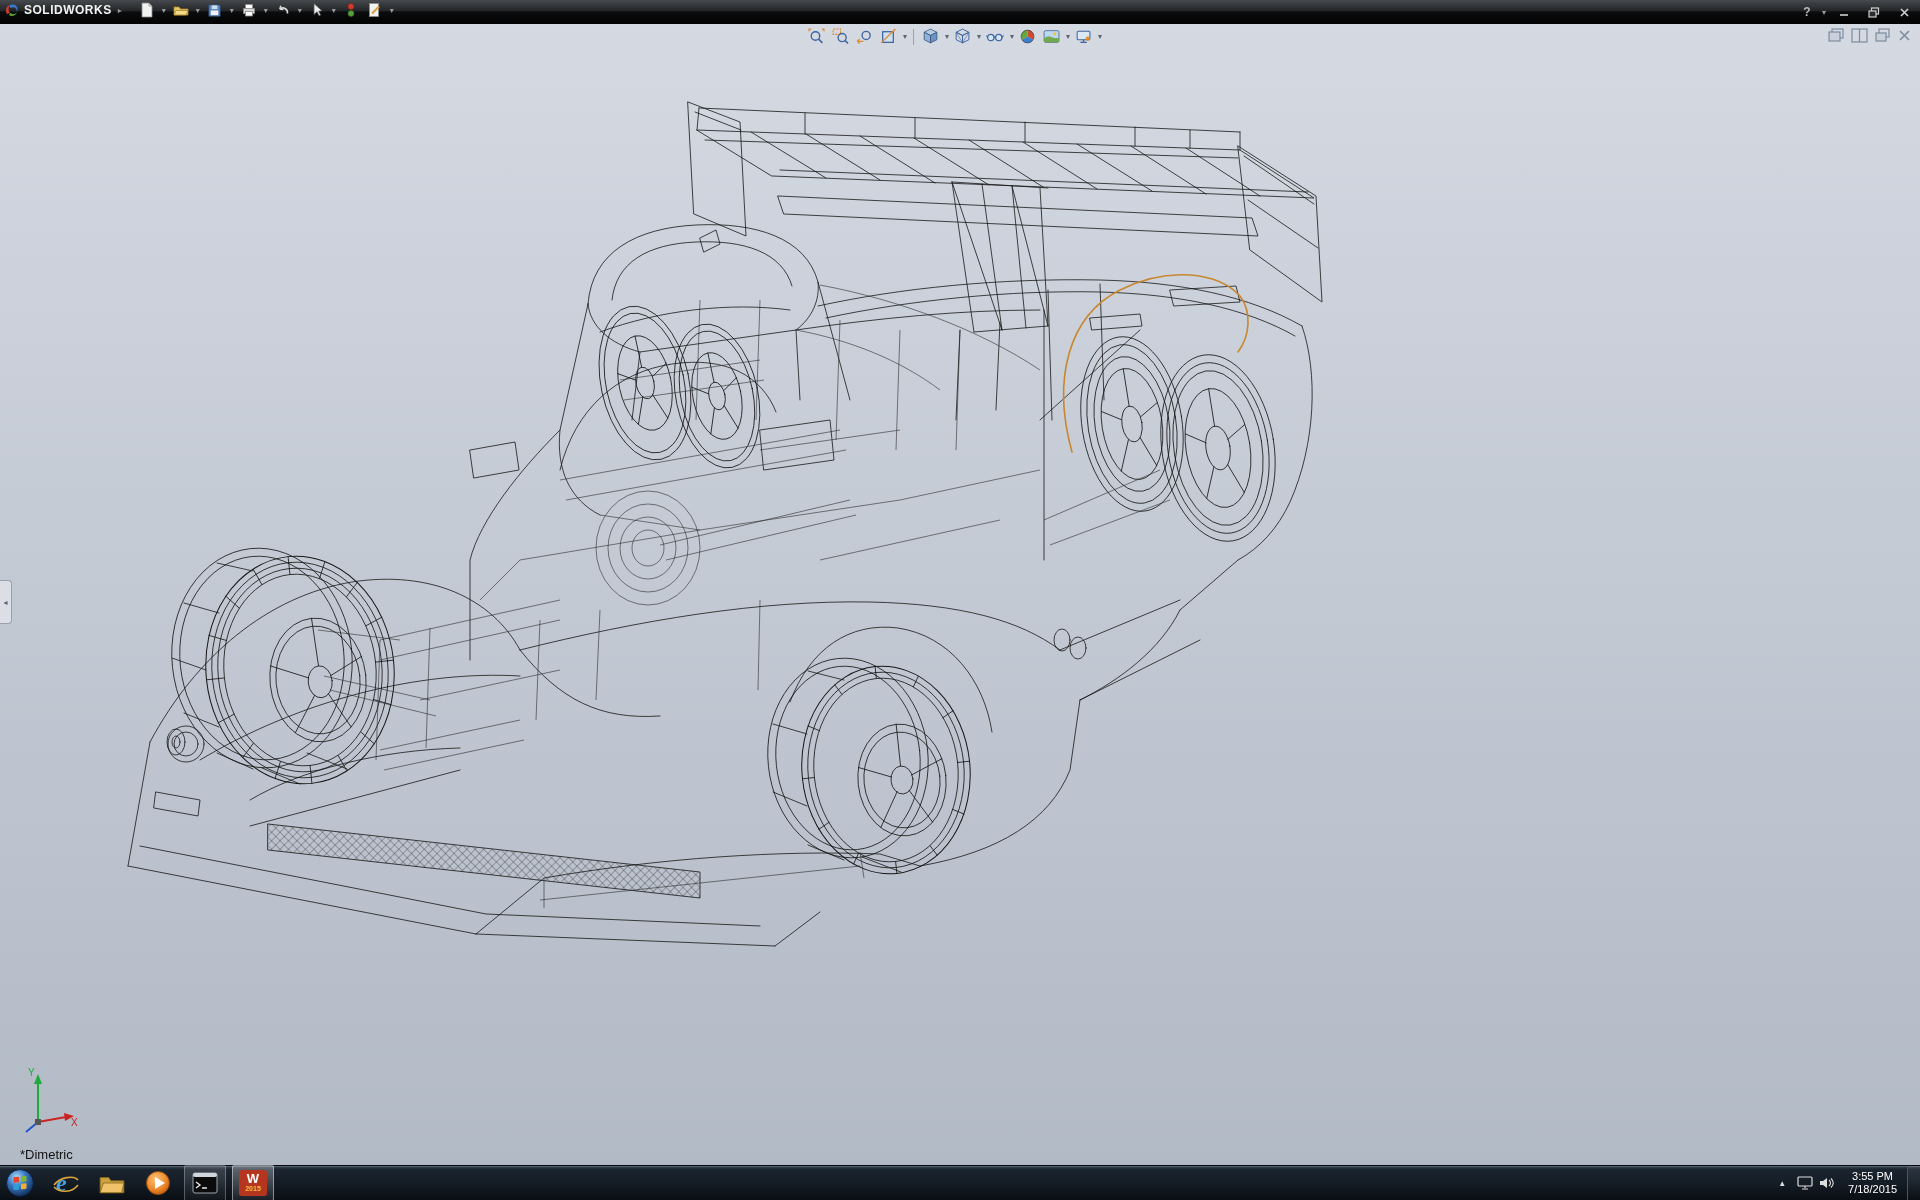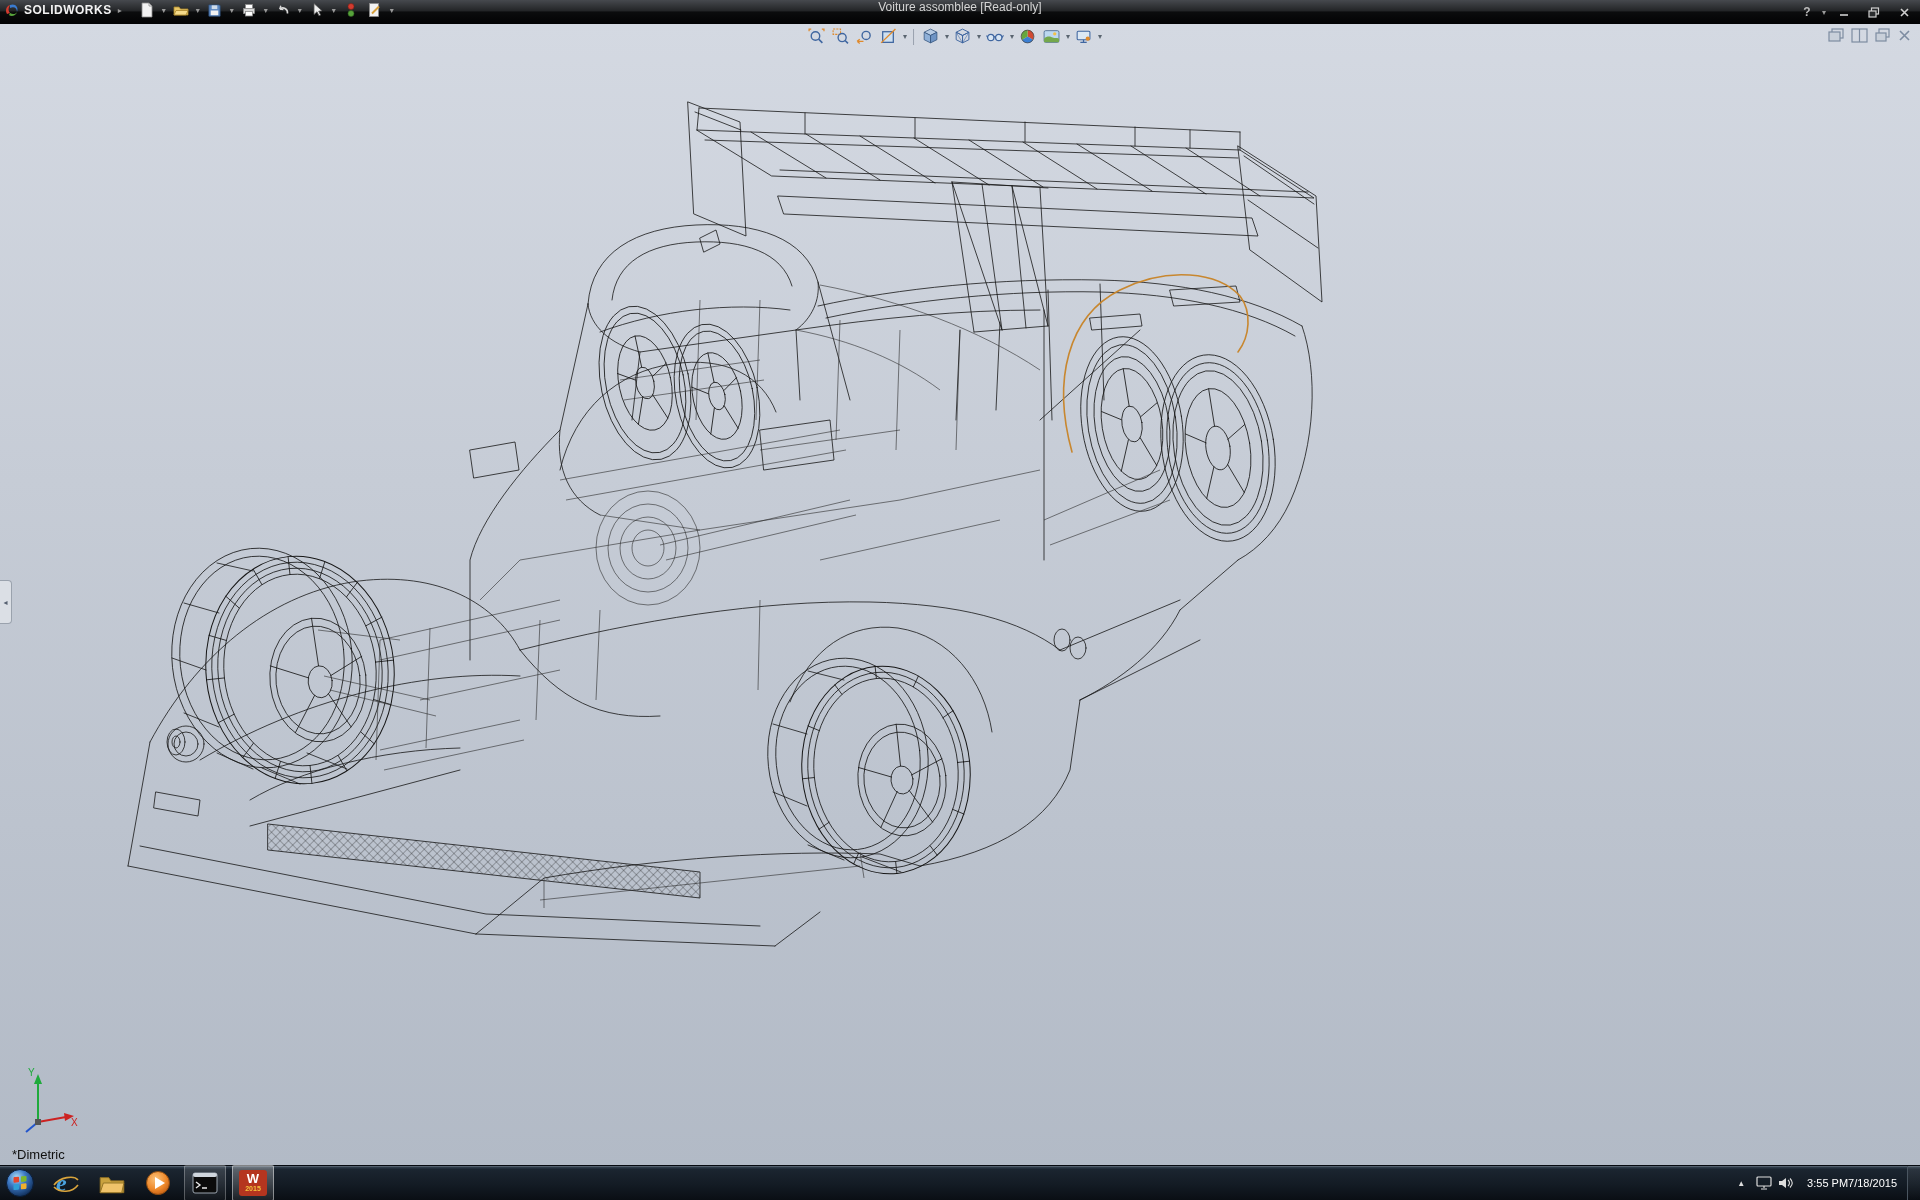--- a/index.html
+++ b/index.html
@@ -34,39 +34,39 @@
   .doc-controls{position:absolute;top:4px;right:8px;display:flex;gap:6px;z-index:10;}
   .doc-btn{display:flex;align-items:center;justify-content:center;}
 
   
   .panel-tab{position:absolute;left:0;top:556px;width:11px;height:42px;background:#dbdfe5;
     border:1px solid #9aa2ad;border-left:none;border-radius:0 4px 4px 0;
     display:flex;align-items:center;justify-content:center;font-size:8px;color:#566070;}
 
   
   .triad{position:absolute;left:8px;bottom:30px;}
-  .orientation-label{position:absolute;left:12px;bottom:4px;font-size:13px;color:#101010;}
+  .orientation-label{position:absolute;left:20px;bottom:4px;font-size:13px;color:#101010;}
 
   
   .taskbar{position:absolute;bottom:0;left:0;width:1920px;height:34px;
     background:linear-gradient(180deg,#3b4a5a 0%,#1b2530 10%,#131b24 55%,#0a0e14 100%);
     border-top:1px solid #060a10;box-shadow:inset 0 1px 0 rgba(255,255,255,.15);
     display:flex;align-items:center;z-index:60;}
   .start-btn{width:40px;height:34px;display:flex;align-items:center;justify-content:center;}
   .task-icon{width:40px;height:34px;display:flex;align-items:center;justify-content:center;margin-left:6px;border-radius:2px;}
   .task-icon.running{border:1px solid rgba(255,255,255,.28);background:linear-gradient(180deg,rgba(255,255,255,.14),rgba(255,255,255,.03));}
   .task-icon.active{border:1px solid rgba(255,255,255,.45);background:linear-gradient(180deg,rgba(255,255,255,.30),rgba(255,255,255,.08));}
   .sw-task{position:relative;width:28px;height:26px;background:#b5351f;border-radius:3px;
     display:flex;flex-direction:column;align-items:center;justify-content:center;}
   .sw-task .w{color:#fff;font-weight:bold;font-size:13px;line-height:12px;}
   .sw-task .ver{color:#f5c33c;font-size:7px;line-height:8px;font-weight:bold;}
   .tray{margin-left:auto;display:flex;align-items:center;height:34px;}
   .tray-arrow{color:#ddd;font-size:8px;padding:0 8px;}
   .tray-ic{width:22px;height:34px;display:flex;align-items:center;justify-content:center;}
-  .clock{display:flex;flex-direction:row;align-items:center;justify-content:center;
+  .clock{display:flex;flex-direction:column;align-items:center;justify-content:center;
     color:#fff;font-size:11px;line-height:13px;padding:0 10px;text-align:center;}
   .show-desktop{width:12px;height:34px;border-left:1px solid #4a5560;
     background:linear-gradient(180deg,rgba(255,255,255,.08),rgba(255,255,255,0));}
 
   svg{display:block;}
   .model .wire{fill:none;stroke:#161616;stroke-width:0.8;stroke-linejoin:round;stroke-linecap:round;}
   .model .wire2{fill:none;stroke:#2c2c2c;stroke-width:0.6;stroke-linejoin:round;}
   .model .sel{fill:none;stroke:#c8872f;stroke-width:1.6;stroke-linecap:round;}
 </style>
 </head>
@@ -144,21 +144,20 @@
 
       <div class="qa-btn">
         <svg width="15" height="16" viewBox="0 0 15 16">
           <rect x="2.5" y="1.5" width="9" height="13" fill="#f2f2f2" stroke="#8a8a8a" stroke-width="0.8"></rect>
           <path d="M5,11.5 L12,4.5" stroke="#d8a03c" stroke-width="2"></path>
         </svg>
       </div>
       <span class="caret">▾</span>
     </div>
 
-    <div class="tb-title">Voiture assomblee [Read-only]</div>
 
     <div class="tb-right">
       <div class="help-btn">?</div>
       <span class="caret">▾</span>
       <div class="win-btn">
         <svg width="12" height="10" viewBox="0 0 12 10">
           <line x1="2" y1="8" x2="10" y2="8" stroke="#cfcfcf" stroke-width="1.6"></line>
         </svg>
       </div>
       <div class="win-btn">

